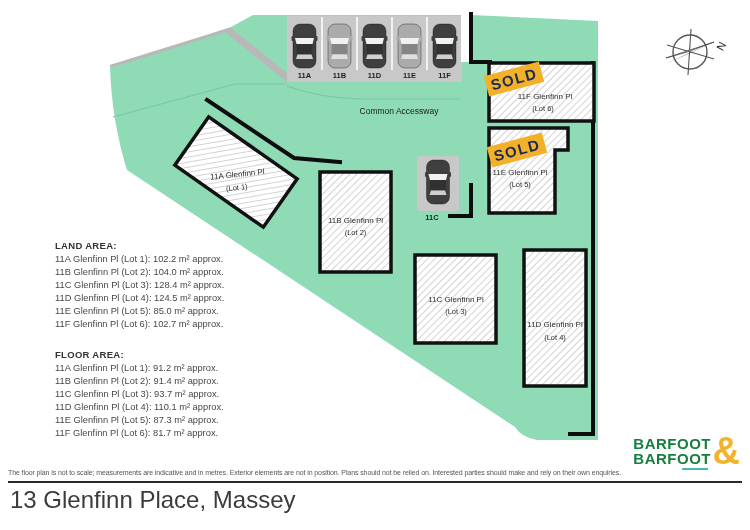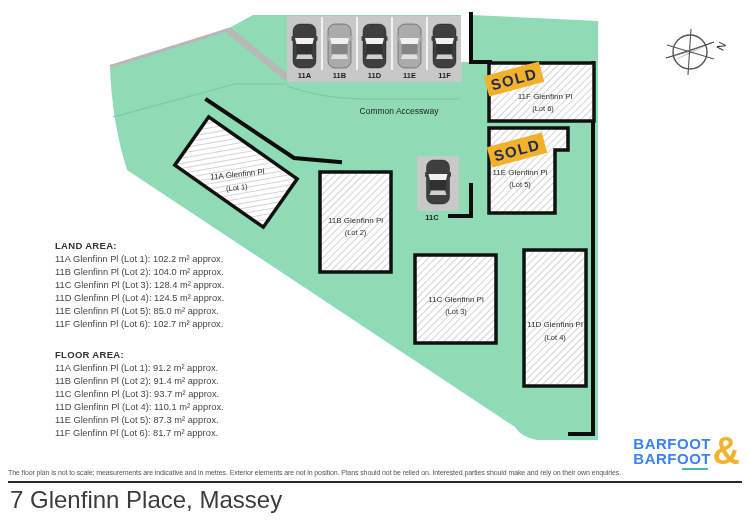--- a/index.html
+++ b/index.html
@@ -12,21 +12,21 @@
   .area-head{font-size:9.5px;font-weight:bold;fill:#333;letter-spacing:.3px;}
   .area-item{font-size:9.3px;fill:#474747;}
   .accessway{font-size:8.5px;fill:#1c1c1c;}
   .sold-text{font-size:15px;font-weight:bold;fill:#1d2a56;letter-spacing:1.5px;}
   .north{font-size:11px;fill:#222;}
   .disclaimer{position:absolute;top:469px;left:8px;width:736px;font-size:7px;
               color:#555;white-space:nowrap;letter-spacing:-0.1px;}
   .separator{position:absolute;top:481px;left:8px;width:734px;height:2px;background:#2a2a2a;}
   .page-title{position:absolute;top:486px;left:10px;font-size:24px;color:#3b3b3b;line-height:28px;}
   .brand{position:absolute;top:436px;right:12px;text-align:right;padding-right:27px;}
-  .brand .bl{font-size:15px;font-weight:bold;color:#3b82f6;letter-spacing:.5px;line-height:15px;}
+  .brand .bl{font-size:15px;font-weight:bold;color:#15803d;letter-spacing:.5px;line-height:15px;}
   .brand .amp{position:absolute;right:-2px;top:-4px;font-size:38px;font-weight:bold;
               color:#f0b32a;line-height:38px;}
   .brand .tealbar{position:absolute;right:30px;bottom:-4px;width:26px;height:2px;background:#49b8b2;}
 </style>
 </head>
 <body>
 
 <div class="page">
 
 <svg width="750" height="470" viewBox="0 0 750 470">
@@ -169,15 +169,15 @@
   
   <div class="brand">
     <div class="bl">BARFOOT</div>
     <div class="bl">BARFOOT</div>
     <div class="amp">&amp;</div>
     <div class="tealbar"></div>
   </div>
 
   <div class="disclaimer">The floor plan is not to scale; measurements are indicative and in metres. Exterior elements are not in position. Plans should not be relied on. Interested parties should make and rely on their own enquiries.</div>
   <div class="separator"></div>
-  <div class="page-title">7 Glenfinn Place, Massey</div>
+  <div class="page-title">13 Glenfinn Place, Massey</div>
 
 </div>
 
 </body></html>

